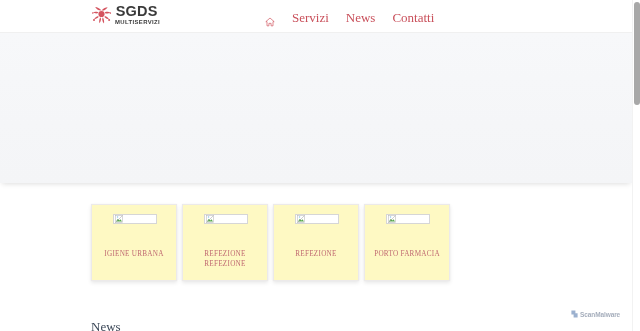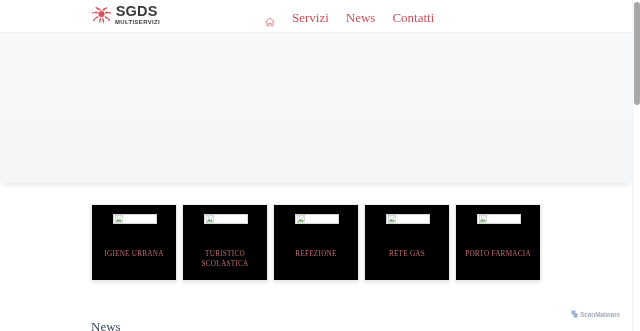--- a/index.html
+++ b/index.html
@@ -130,21 +130,21 @@
     left: 91px;
     top: 204px;
     width: 455px;
     height: 80px;
     display: flex;
     gap: 5px;
   }
   .service-card {
     width: 86px;
     height: 77px;
-    background: #000000;
+    background: #fef9c3;
     border: 1px solid #eceaea;
     box-shadow: 0 2px 4px rgba(0,0,0,0.09), 0 0 1px rgba(0,0,0,0.05);
     position: relative;
     box-sizing: border-box;
     cursor: pointer;
     flex: none;
   }
   .card-img-placeholder {
     position: absolute;
     left: 21px;
@@ -304,46 +304,35 @@
 
     <div class="service-card">
       <div class="card-img-placeholder">
         <svg class="broken-icon" viewBox="0 0 10 10" xmlns="http://www.w3.org/2000/svg">
           <rect x="0.5" y="0.5" width="9" height="9" fill="#ffffff" stroke="#b8b8b8" stroke-width="0.7"></rect>
           <path d="M1.2 8.2 L3.6 4.6 L5.4 7.0 L6.8 5.4 L8.8 8.2 Z" fill="#5aa84f"></path>
           <circle cx="3.2" cy="2.6" r="0.9" fill="#8fc3e8"></circle>
           <path d="M9.4 0.6 L0.6 9.4" stroke="#9a9a9a" stroke-width="0.6"></path>
         </svg>
       </div>
-      <div class="card-label">TURISTICO SCOLASTICA</div>
+      <div class="card-label">REFEZIONE REFEZIONE</div>
     </div>
 
     <div class="service-card">
       <div class="card-img-placeholder">
         <svg class="broken-icon" viewBox="0 0 10 10" xmlns="http://www.w3.org/2000/svg">
           <rect x="0.5" y="0.5" width="9" height="9" fill="#ffffff" stroke="#b8b8b8" stroke-width="0.7"></rect>
           <path d="M1.2 8.2 L3.6 4.6 L5.4 7.0 L6.8 5.4 L8.8 8.2 Z" fill="#5aa84f"></path>
           <circle cx="3.2" cy="2.6" r="0.9" fill="#8fc3e8"></circle>
           <path d="M9.4 0.6 L0.6 9.4" stroke="#9a9a9a" stroke-width="0.6"></path>
         </svg>
       </div>
       <div class="card-label">REFEZIONE</div>
     </div>
 
-    <div class="service-card">
-      <div class="card-img-placeholder">
-        <svg class="broken-icon" viewBox="0 0 10 10" xmlns="http://www.w3.org/2000/svg">
-          <rect x="0.5" y="0.5" width="9" height="9" fill="#ffffff" stroke="#b8b8b8" stroke-width="0.7"></rect>
-          <path d="M1.2 8.2 L3.6 4.6 L5.4 7.0 L6.8 5.4 L8.8 8.2 Z" fill="#5aa84f"></path>
-          <circle cx="3.2" cy="2.6" r="0.9" fill="#8fc3e8"></circle>
-          <path d="M9.4 0.6 L0.6 9.4" stroke="#9a9a9a" stroke-width="0.6"></path>
-        </svg>
-      </div>
-      <div class="card-label">RETE GAS</div>
-    </div>
 
     <div class="service-card">
       <div class="card-img-placeholder">
         <svg class="broken-icon" viewBox="0 0 10 10" xmlns="http://www.w3.org/2000/svg">
           <rect x="0.5" y="0.5" width="9" height="9" fill="#ffffff" stroke="#b8b8b8" stroke-width="0.7"></rect>
           <path d="M1.2 8.2 L3.6 4.6 L5.4 7.0 L6.8 5.4 L8.8 8.2 Z" fill="#5aa84f"></path>
           <circle cx="3.2" cy="2.6" r="0.9" fill="#8fc3e8"></circle>
           <path d="M9.4 0.6 L0.6 9.4" stroke="#9a9a9a" stroke-width="0.6"></path>
         </svg>
       </div>

